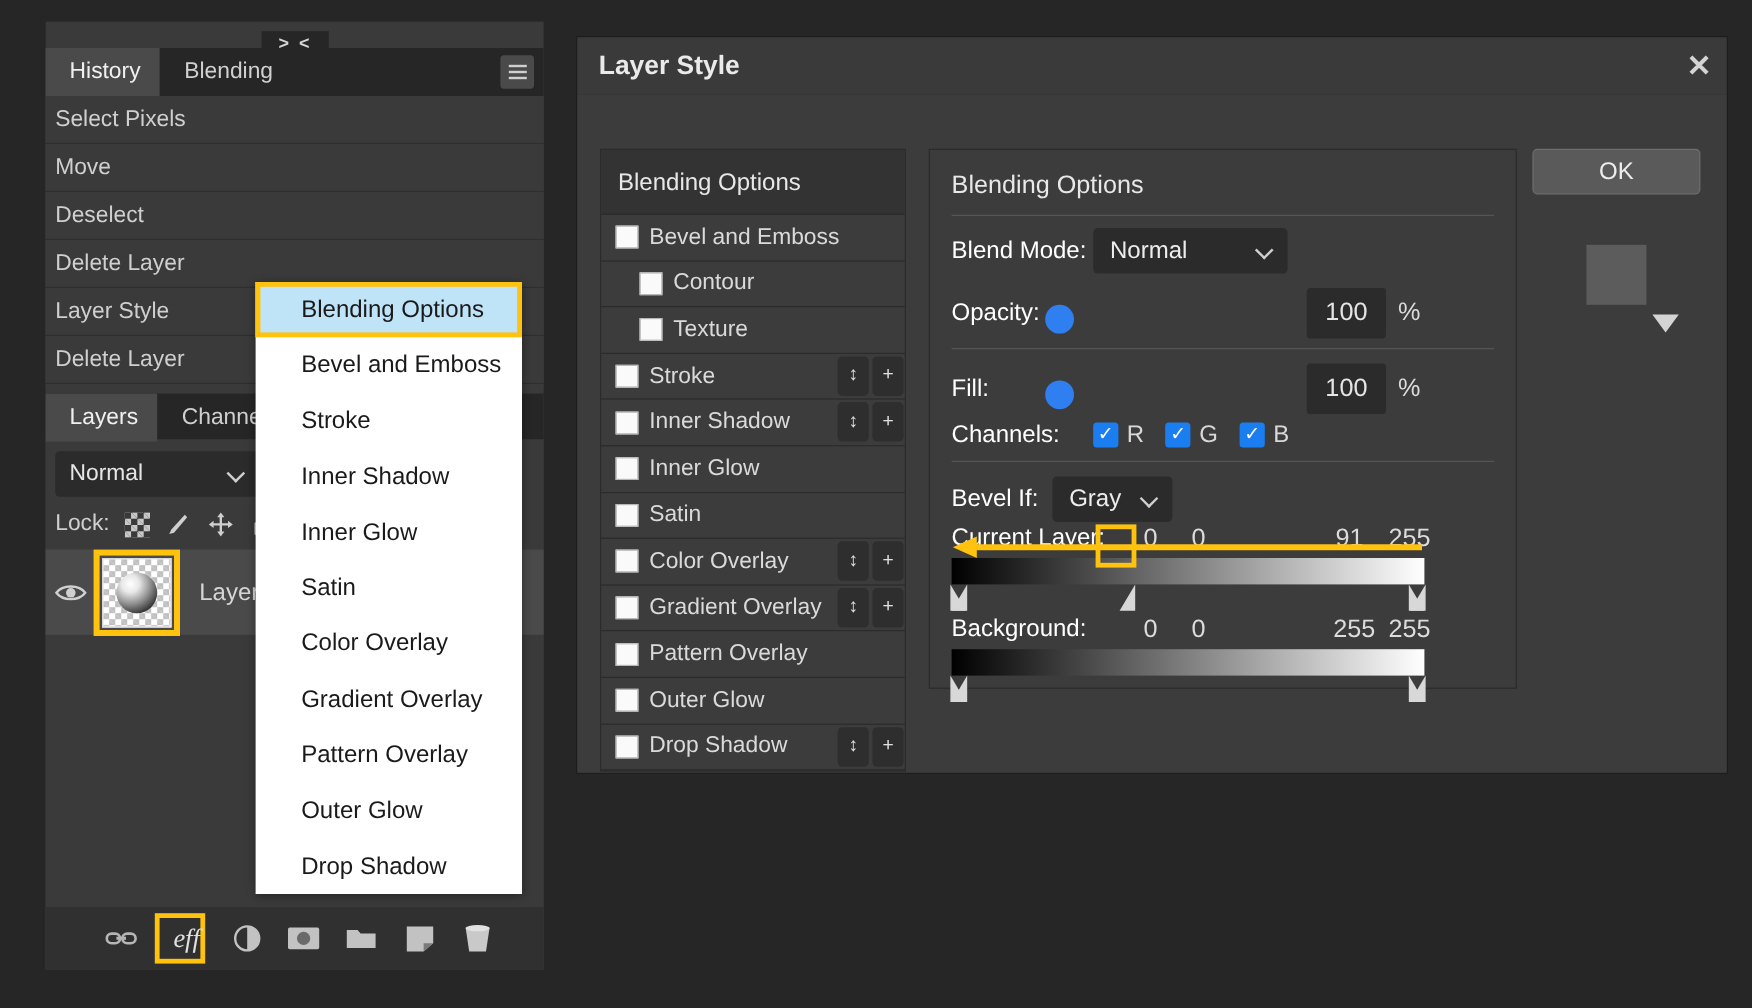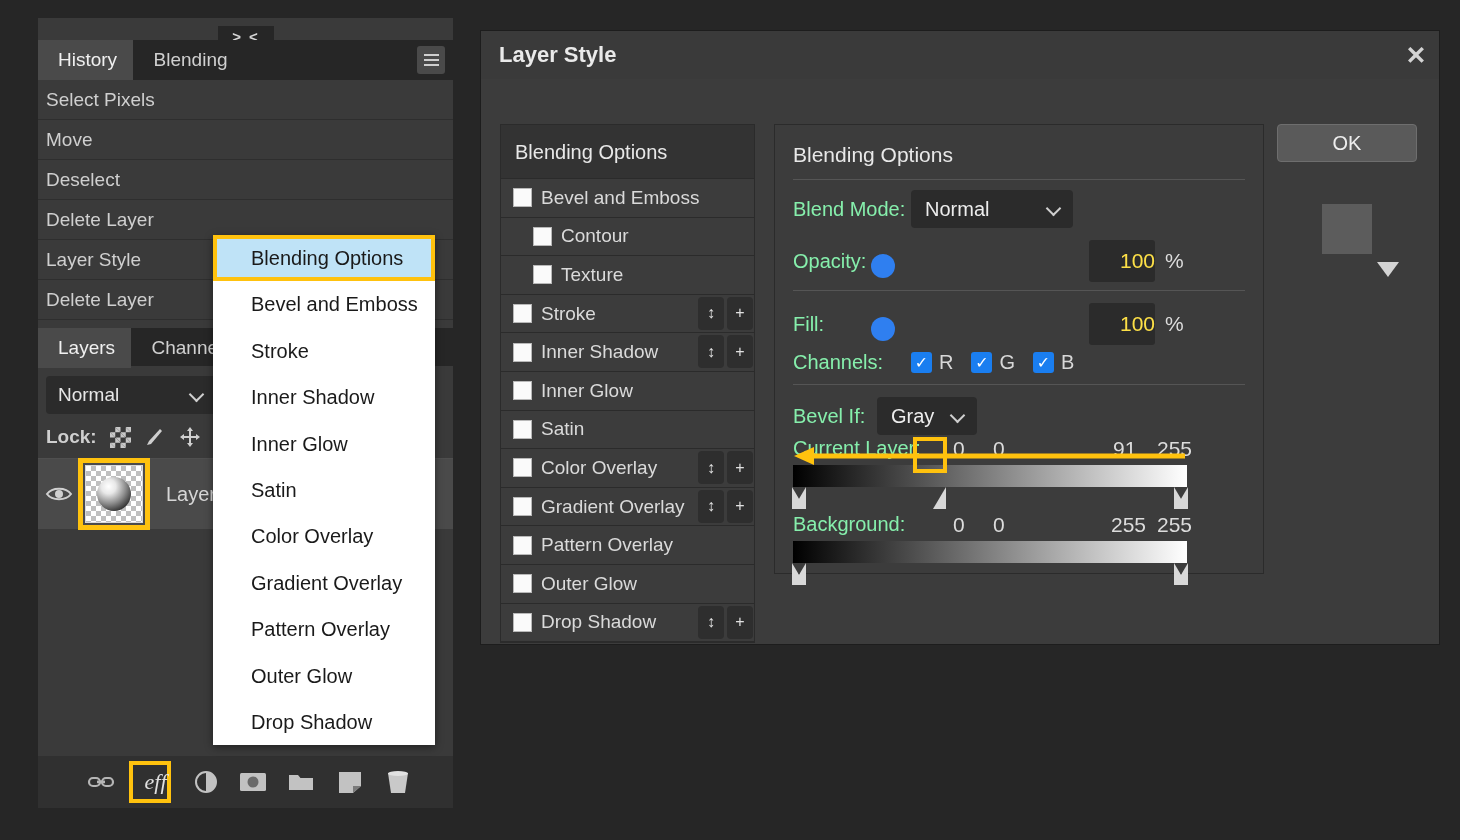--- a/index.html
+++ b/index.html
@@ -59,21 +59,21 @@
     width: 170px; height: 38px; background: #2b2b2b; border-radius: 4px;
     color: #e6e6e6; font-size: 19px; position: relative;
     line-height: 38px; padding-left: 12px;
   }
   .chev {
     position: absolute; right: 14px; top: 13px;
     width: 11px; height: 11px; border-right: 2.5px solid #cfcfcf;
     border-bottom: 2.5px solid #cfcfcf; transform: rotate(45deg);
   }
   .lock-row { height: 42px; display: flex; align-items: center; padding-left: 8px; gap: 13px; }
-  .lock-label { color: #cfcfcf; font-size: 19px; font-weight: bold; }
+  .lock-label { color: #cfcfcf; font-size: 19px; }
   .checker-ico {
     width: 21px; height: 21px;
     background-image:
       linear-gradient(45deg, #c9c9c9 25%, transparent 25%, transparent 75%, #c9c9c9 75%),
       linear-gradient(45deg, #c9c9c9 25%, transparent 25%, transparent 75%, #c9c9c9 75%);
     background-size: 10.5px 10.5px;
     background-position: 0 0, 5.25px 5.25px;
     background-color: #3a3a3a;
   }
   .brush-ico, .move-ico, .lock-ico { width: 22px; height: 22px; position: relative; }
@@ -172,33 +172,33 @@
   }
 
   
   .settings {
     position: absolute; left: 293px; top: 45px; width: 490px; height: 450px;
     background: #3c3c3c; border: 1px solid #2b2b2b;
   }
   .set-title { color: #e8e8e8; font-size: 21px; padding: 18px 0 12px 18px; }
   .hr { height: 1px; background: #555555; margin: 0 18px; }
   .set-row { display: flex; align-items: center; padding: 10px 0 10px 18px; }
-  .set-label { color: #86efac; font-size: 20px; }
+  .set-label { color: #ffffff; font-size: 20px; }
   .dd {
     height: 38px; background: #2b2b2b; border-radius: 4px; color: #ededed;
     font-size: 20px; line-height: 38px; padding: 0 38px 0 14px; position: relative;
   }
   .slider { position: relative; height: 10px; background: #2f7ff0; border-radius: 5px; }
   .knob {
     position: absolute; right: -10px; top: -7px; width: 24px; height: 24px;
     border-radius: 50%; background: #2f7ff0;
   }
   .numbox {
     width: 66px; height: 42px; background: #2b2b2b; border-radius: 3px;
-    color: #fde047; font-size: 21px; line-height: 42px; text-align: right;
+    color: #e5e5e5; font-size: 21px; line-height: 42px; text-align: center;
   }
   .pct { color: #dcdcdc; font-size: 21px; margin-left: 10px; }
   .cb-blue {
     width: 21px; height: 21px; background: #1a7ef0; border-radius: 3px;
     display: flex; align-items: center; justify-content: center;
     color: #fff; font-size: 16px; line-height: 1;
   }
   .chlab { color: #d8d8d8; font-size: 20px; margin: 0 18px 0 7px; }
 
   

